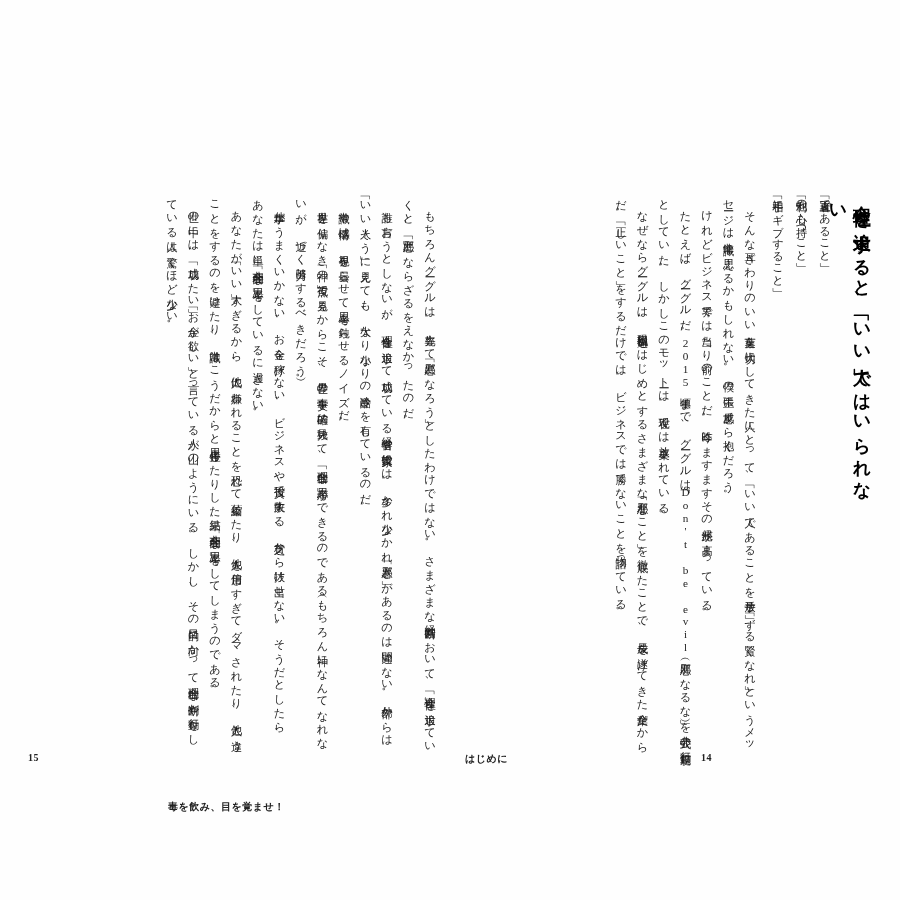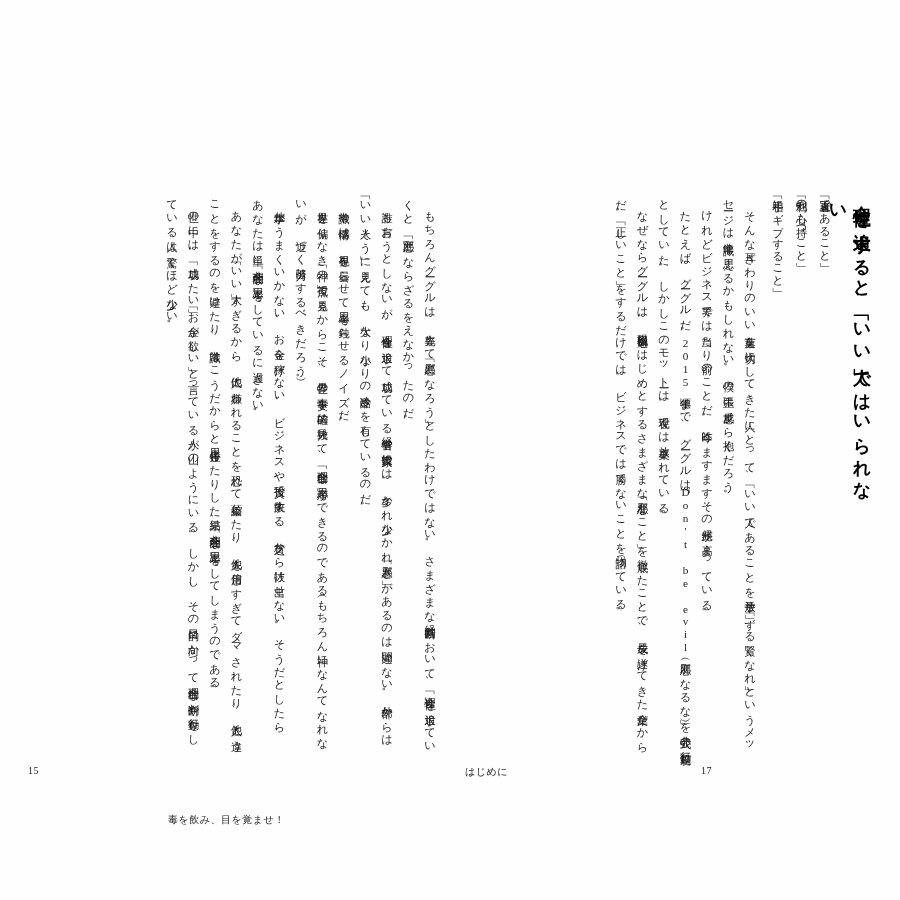--- a/index.html
+++ b/index.html
@@ -96,26 +96,27 @@
   }
   .bullet-item {
     display: block;
   }
   .para {
     display: block;
     text-indent: 1em;
   }
   .footer {
     position: absolute;
-    bottom: 115px;
+    bottom: 128px;
     width: 740px;
     height: 20px;
     font-size: 9.5px;
     color: #2a2a2a;
     letter-spacing: 0.5px;
+    font-weight: bold;
   }
   .folio {
     position: absolute;
     font-size: 10px;
     color: #222;
   }
   .folio-left-num { left: 28px; }
   .folio-left-txt { left: 168px; margin-top: 48px; }
   .folio-right-txt { right: 232px; text-align: center; }
   .folio-right-num { right: 28px; }
@@ -157,15 +158,15 @@
         <span class="para">世の中には、「成功したい」「お金が欲しい」と言っている人が山のようにいる。しかし、その目的に向かって合理的な判断や行動をしている人は驚くほど少ない。</span>
       </div>
     </div>
 
   </div>
 
   <div class="footer">
     <span class="folio folio-left-num">15</span>
     <span class="folio folio-left-txt">毒を飲み、目を覚ませ！</span>
     <span class="folio folio-right-txt">はじめに</span>
-    <span class="folio folio-right-num">17</span>
+    <span class="folio folio-right-num">14</span>
   </div>
 </div>
 
 </body></html>

